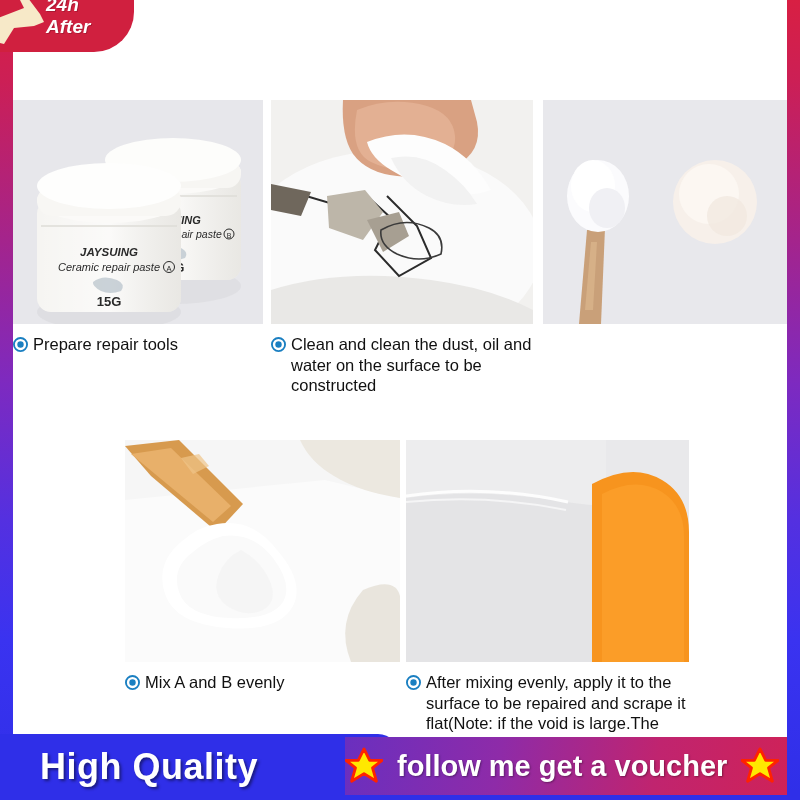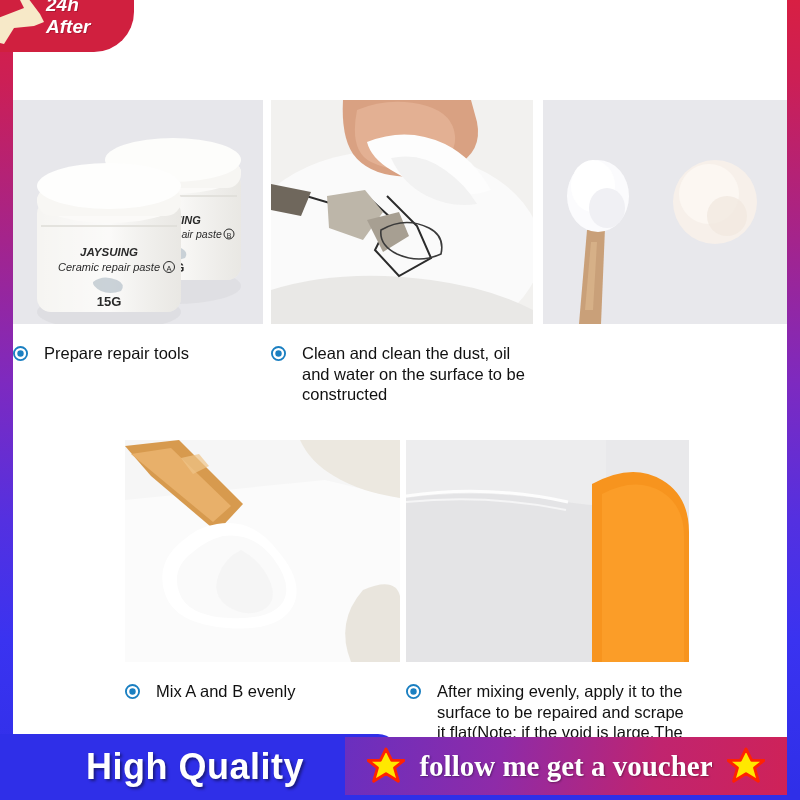--- a/index.html
+++ b/index.html
@@ -111,22 +111,22 @@
     border: 0;
     position: relative;
     overflow: hidden;
     background: #e6e6ea;
   }
 
   
   .caption {
     display: flex;
     align-items: flex-start;
-    gap: 16px;
-    padding-top: 19px;
+    gap: 5px;
+    padding-top: 10px;
     font-size: 16.5px;
     line-height: 20.5px;
     color: #111111;
   }
   .caption .bullet {
     flex: 0 0 auto;
     width: 15px; height: 15px;
     margin-top: 3px;
   }
   .caption .ctext { flex: 1 1 auto; }
@@ -162,32 +162,29 @@
     display: flex;
     align-items: center;
     padding-left: 40px;
   }
   #footer-left .hq {
     color: #ffffff;
     font-size: 36px;
     font-weight: bold;
     letter-spacing: .5px;
     text-shadow: 2px 2px 3px rgba(0,0,0,.45);
-    margin-left: 46px;
   }
   #footer-right {
     position: absolute;
     left: 345px; right: 13px;
     top: 3px; height: 58px;
     background: linear-gradient(100deg, #6a2fbf 0%, #8e2ba8 35%, #c0246f 70%, #cf2258 100%);
     display: flex;
     align-items: center;
-    justify-content: center;
     gap: 14px;
-    font-family: Liberation Serif, serif;
   }
   #footer-right .voucher {
     color: #ffffff;
     font-size: 29px;
     font-weight: bold;
     white-space: nowrap;
     text-shadow: 1px 1px 2px rgba(0,0,0,.35);
   }
   .star { width: 38px; height: 38px; flex: 0 0 auto; }
 

